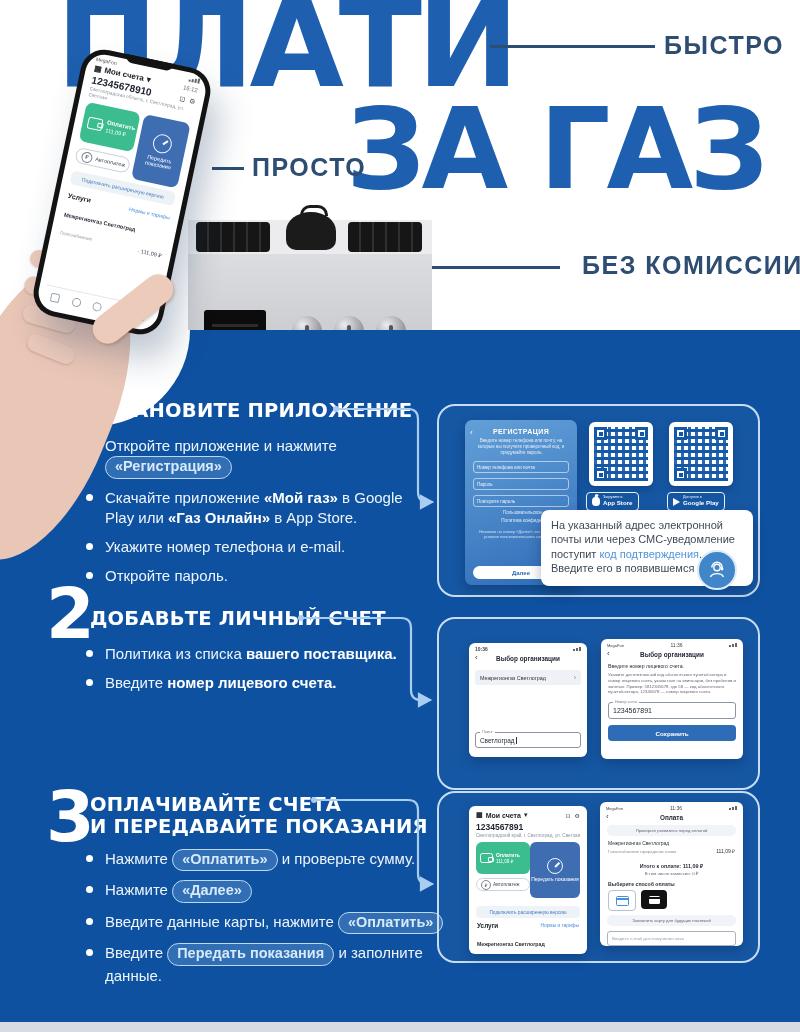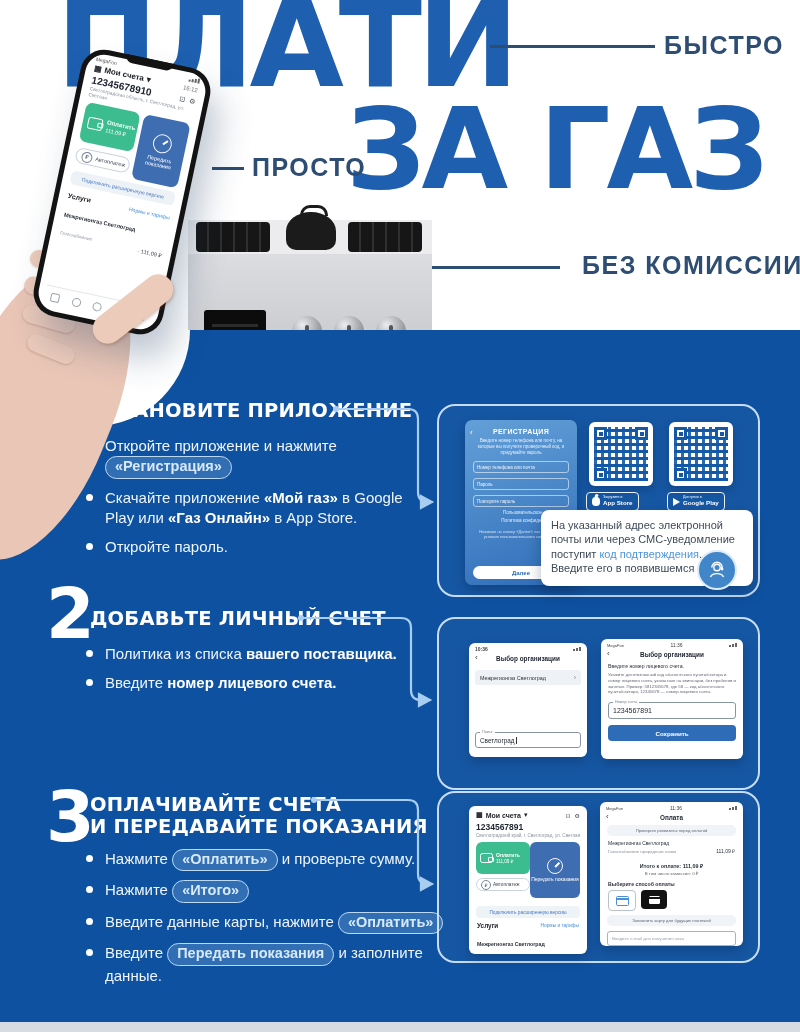--- a/index.html
+++ b/index.html
@@ -312,20 +312,24 @@
       <li>
           <span class="dot"></span>
           <span><span class="seg-text">Откройте приложение и нажмите </span><span class="seg-badge">«Регистрация»</span></span>
         </li>
       <li>
           <span class="dot"></span>
           <span><span class="seg-text">Скачайте приложение </span><span class="seg-bold">«Мой газ»</span><span class="seg-text"> в Google Play или </span><span class="seg-bold">«Газ Онлайн»</span><span class="seg-text"> в App Store.</span></span>
         </li>
       <li>
           <span class="dot"></span>
+          <span><span class="seg-text">Укажите номер телефона и e-mail.</span></span>
+        </li>
+      <li>
+          <span class="dot"></span>
           <span><span class="seg-text">Откройте пароль.</span></span>
         </li>
     </ul>
   </div>
 
   <div class="step" style="left:46px;top:583px;">
     <div class="num">2</div>
     <div class="s-title" style="padding-top:25px;">ДОБАВЬТЕ ЛИЧНЫЙ СЧЕТ</div>
     <ul class="bullets">
       <li>
@@ -345,21 +349,21 @@
       <div>ОПЛАЧИВАЙТЕ СЧЕТА</div>
       <div>И ПЕРЕДАВАЙТЕ ПОКАЗАНИЯ</div>
     </div>
     <ul class="bullets" style="margin-top:11px;width:360px;">
       <li>
           <span class="dot"></span>
           <span><span class="seg-text">Нажмите </span><span class="seg-badge">«Оплатить»</span><span class="seg-text"> и проверьте сумму.</span></span>
         </li>
       <li>
           <span class="dot"></span>
-          <span><span class="seg-text">Нажмите </span><span class="seg-badge">«Итого»</span></span>
+          <span><span class="seg-text">Нажмите </span><span class="seg-badge">«Далее»</span></span>
         </li>
       <li>
           <span class="dot"></span>
           <span><span class="seg-text">Введите данные карты, нажмите </span><span class="seg-badge">«Оплатить»</span></span>
         </li>
       <li>
           <span class="dot"></span>
           <span><span class="seg-text">Введите </span><span class="seg-badge">Передать показания</span><span class="seg-text"> и заполните данные.</span></span>
         </li>
     </ul>

